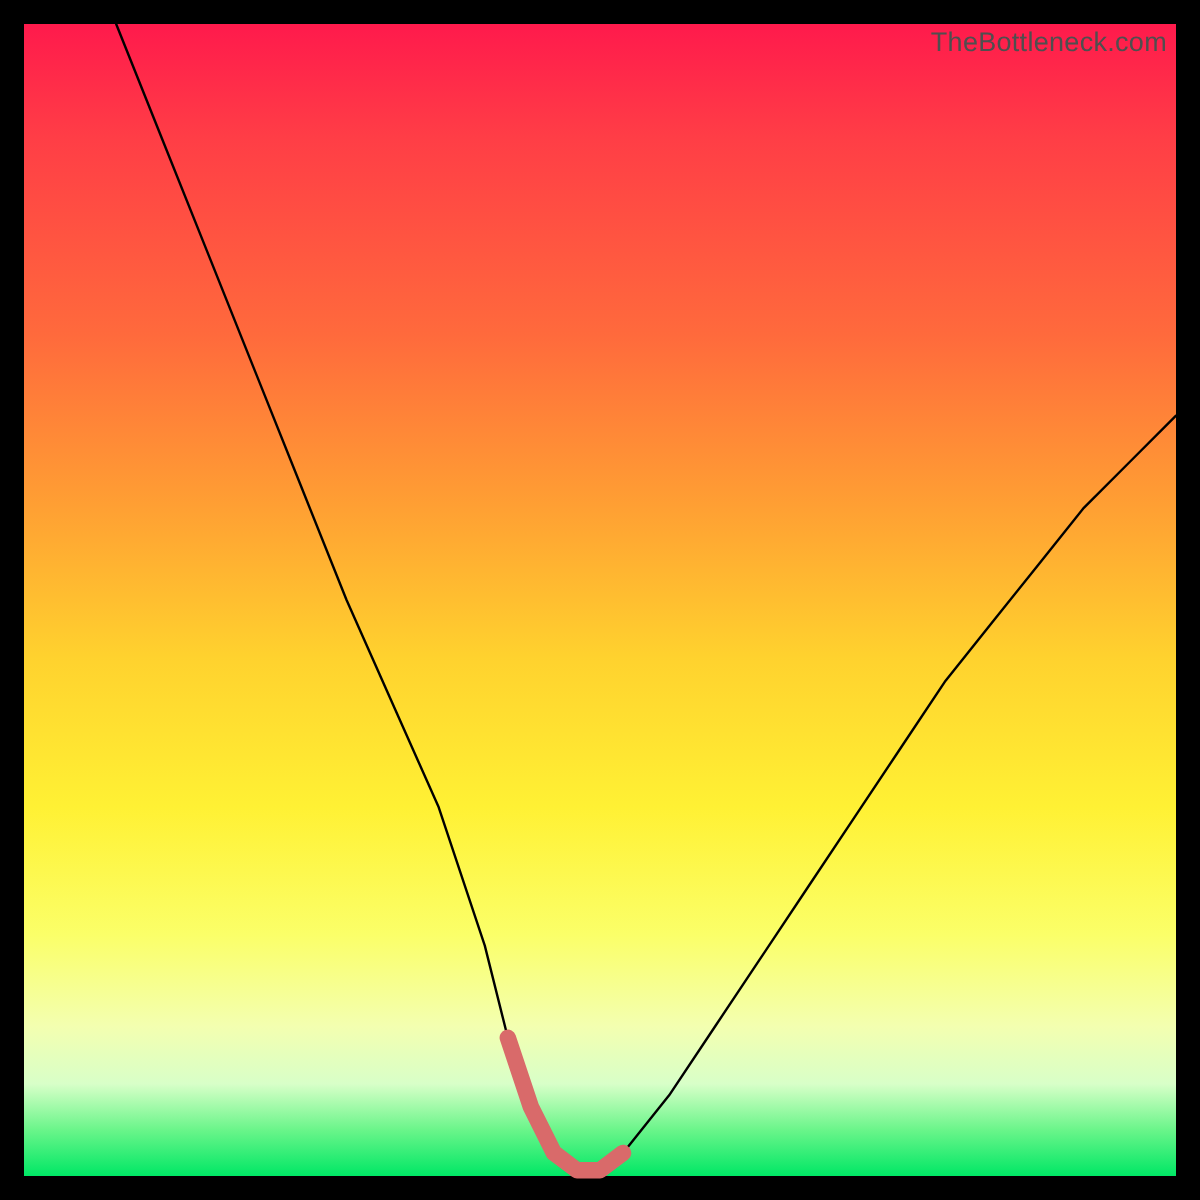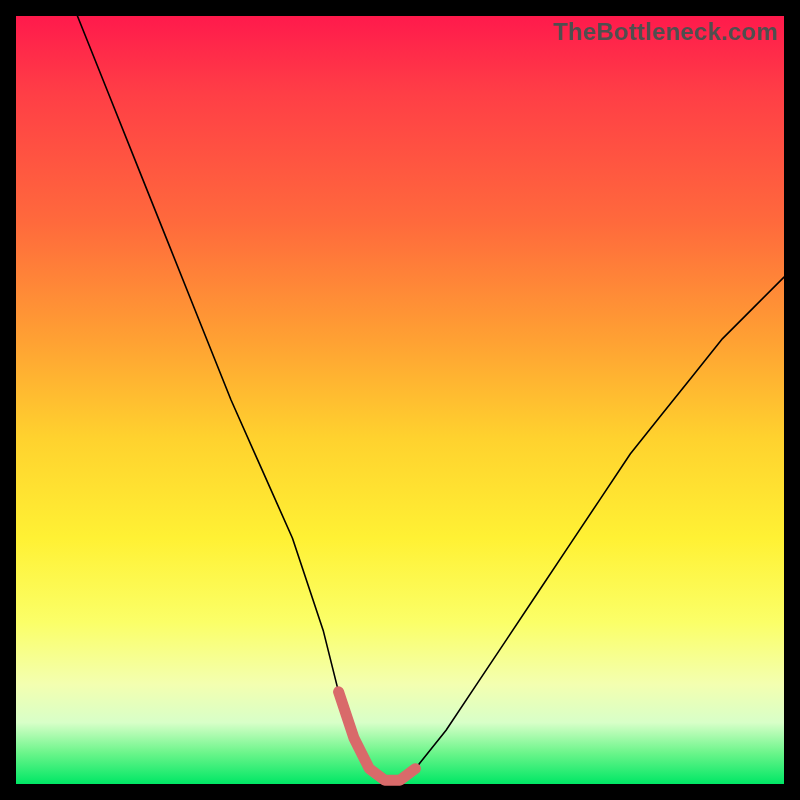--- a/index.html
+++ b/index.html
@@ -37,22 +37,22 @@
       #d8ffc8 92%,
       #6af58a 96%,
       #00e765 100%
     );
   }
   .watermark {
     position: absolute;
     top: 2px;
     right: 6px;
     color: #4f4f4f;
-    font-size: 24px;
-    font-weight: 700;
+    font-size: 18px;
+    font-weight: 400;
     letter-spacing: 0.2px;
     pointer-events: none;
     user-select: none;
   }
   svg.curve {
     position: absolute;
     left: 0;
     top: 0;
     width: 768px;
     height: 768px;

